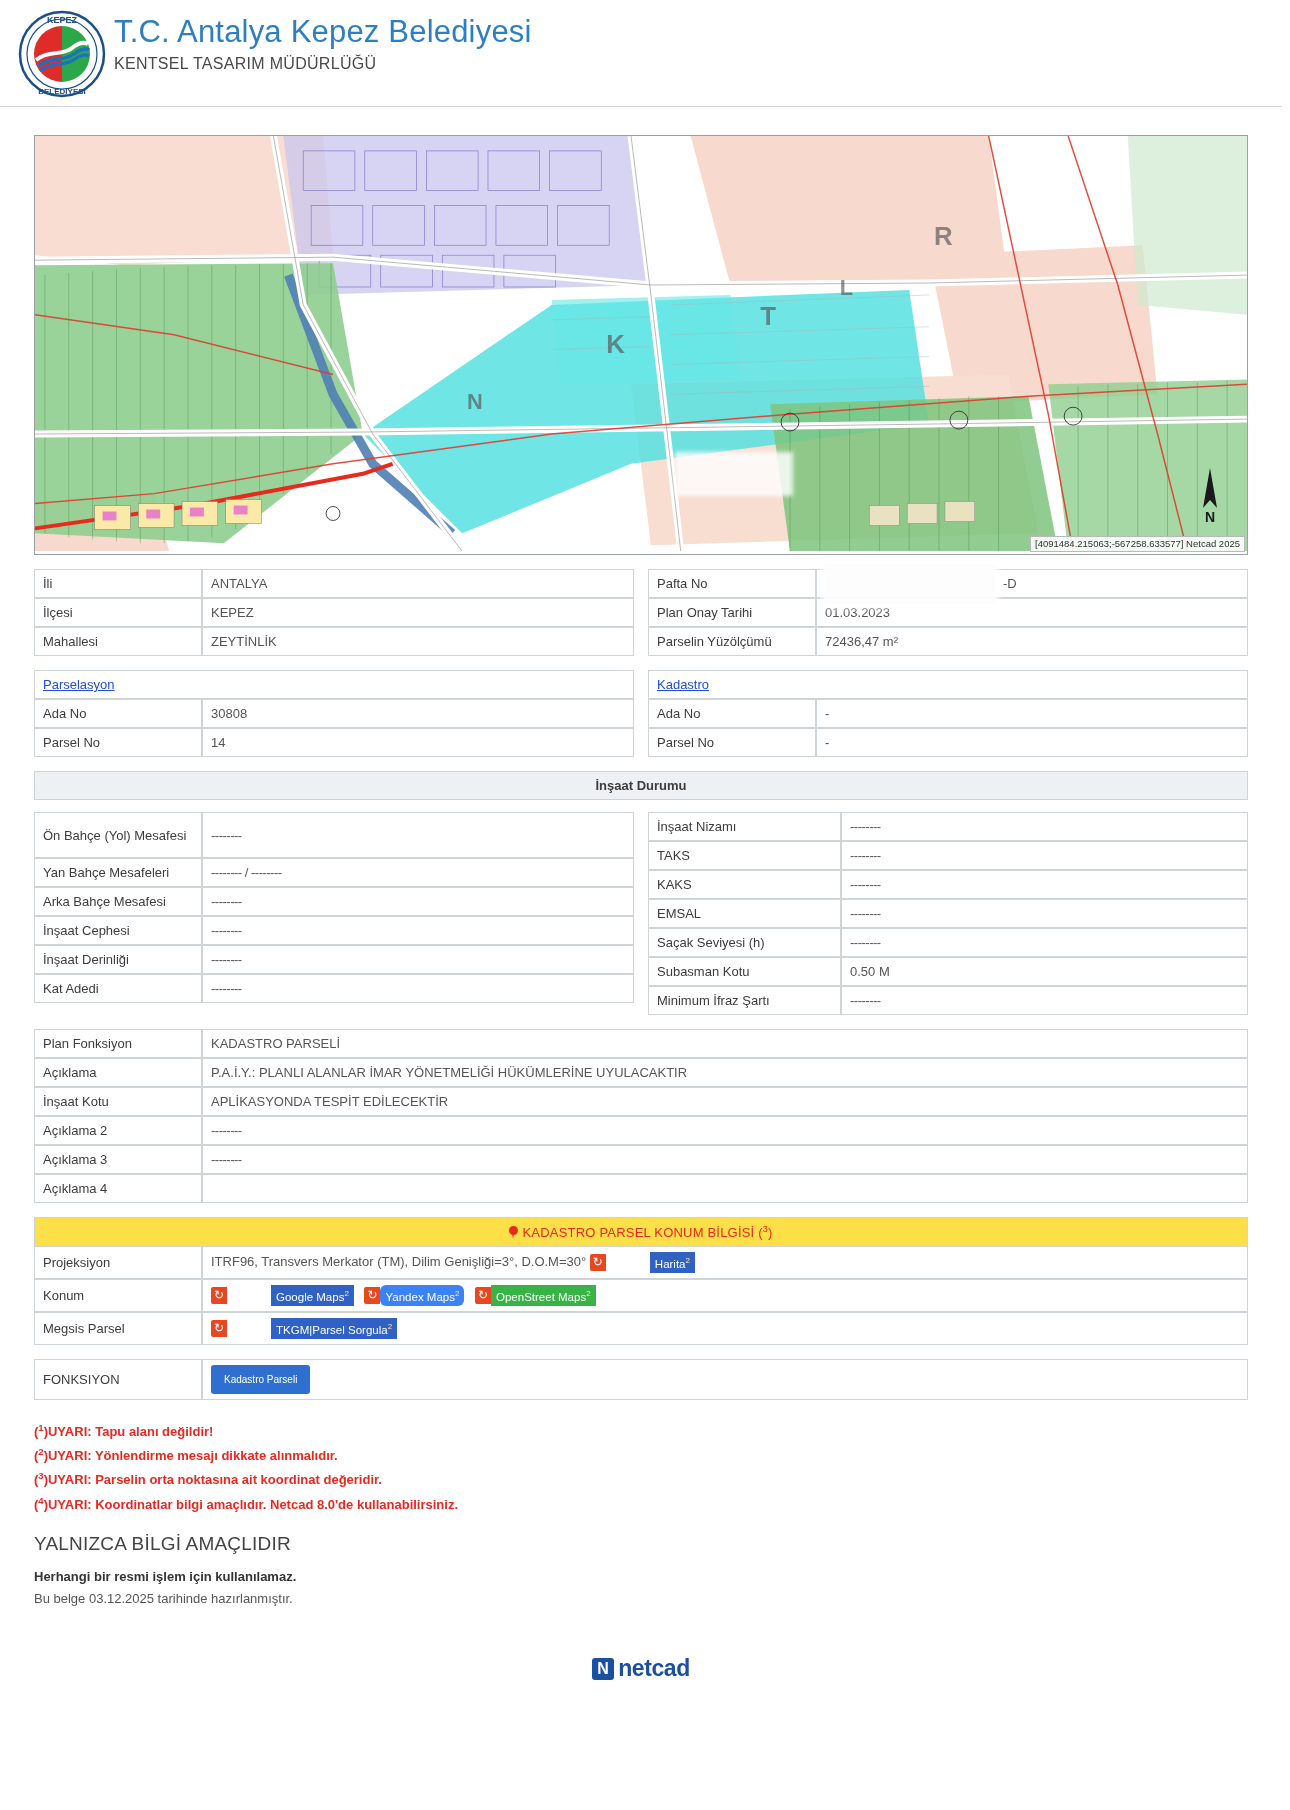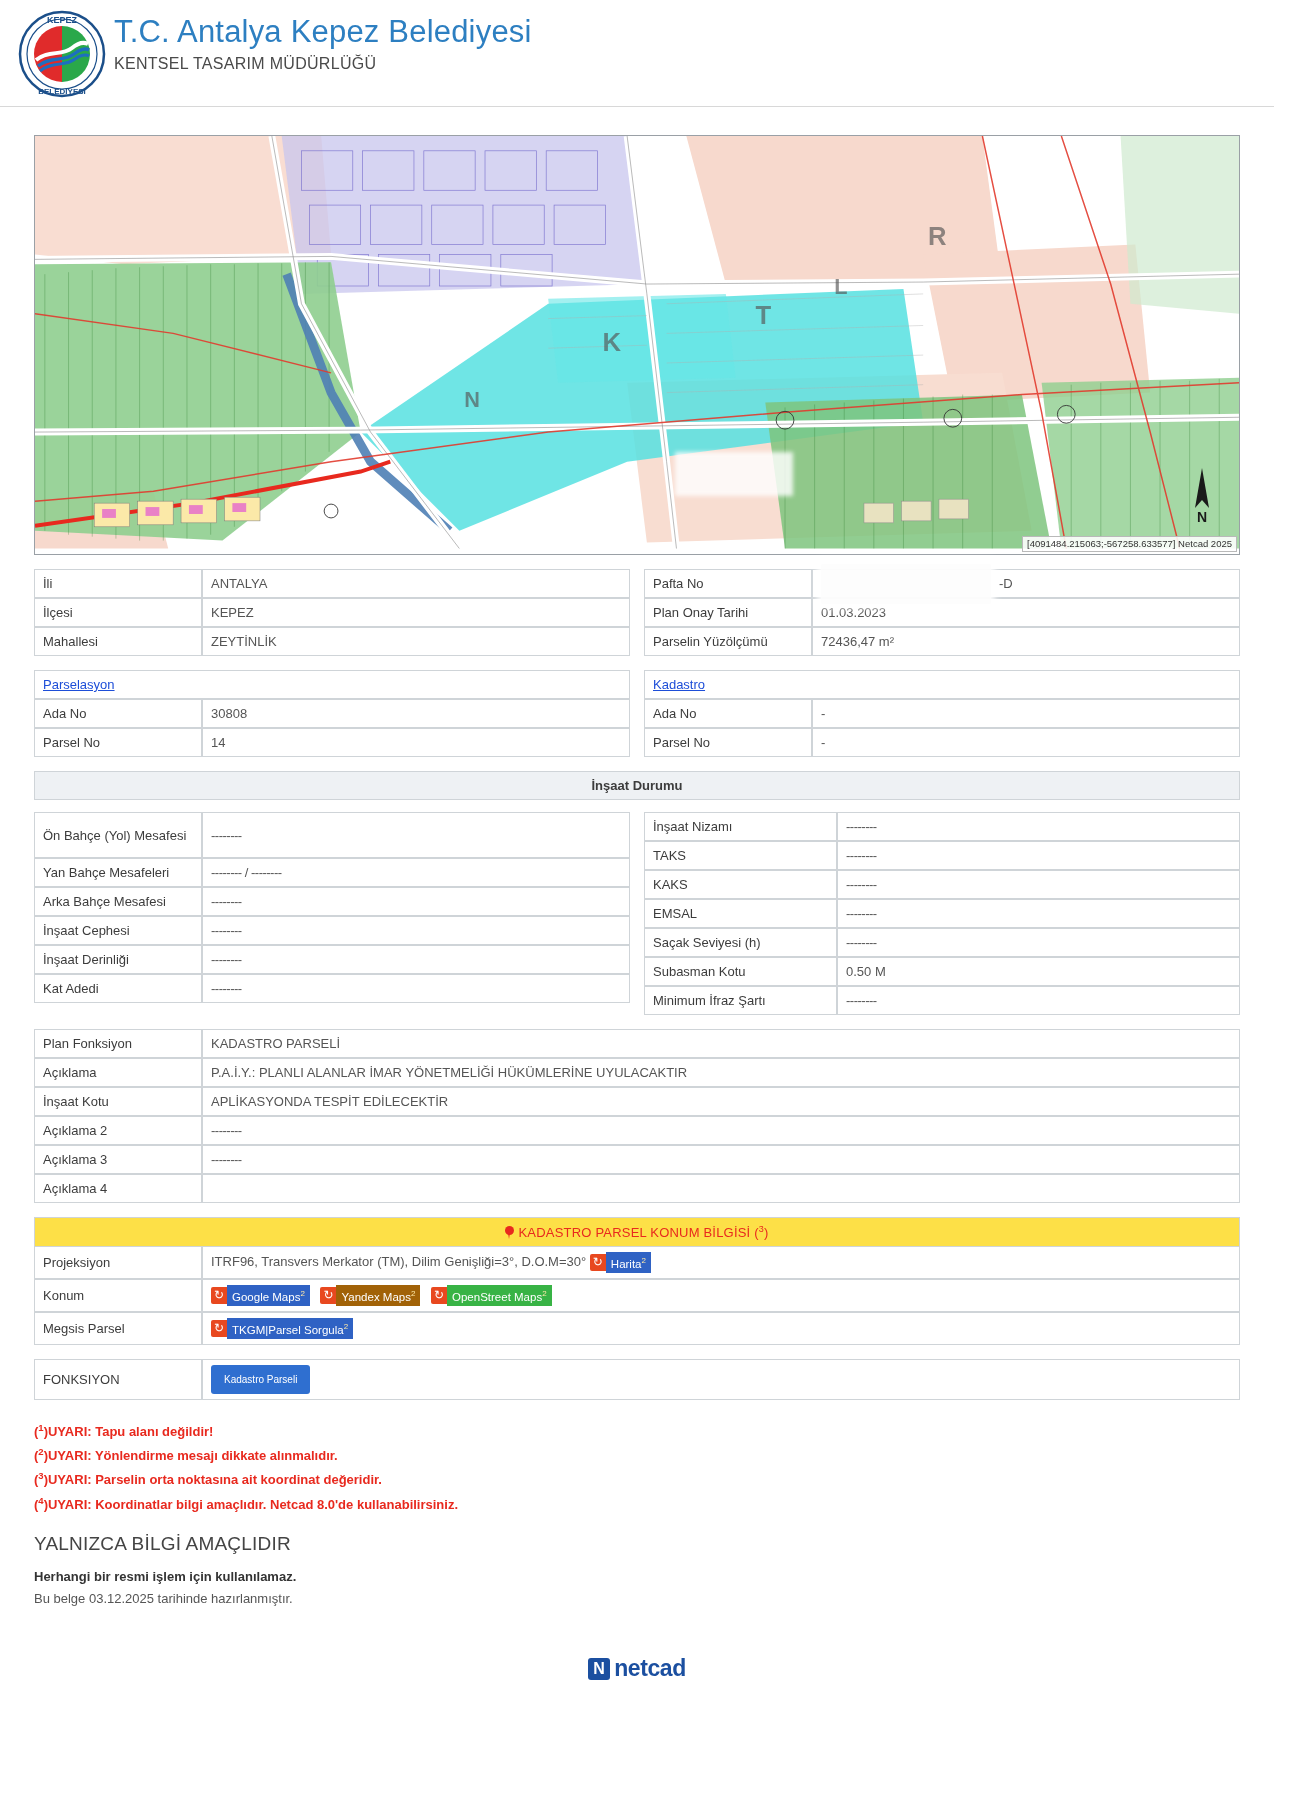--- a/index.html
+++ b/index.html
@@ -11,21 +11,21 @@
   body {
     font-family: "Liberation Sans", sans-serif;
     -webkit-font-smoothing: antialiased;
   }
   .page {
     width: 1290px;
     min-height: 1810px;
     margin: 0 auto;
     background: #ffffff;
     box-sizing: border-box;
-    padding: 0 16px 14px 0;
+    padding: 0 8px 14px 0;
     position: relative;
   }
 
   
   .header {
     display: flex;
     align-items: flex-start;
     padding: 10px 0 8px 18px;
     border-bottom: 1px solid #d8d8d8;
     min-height: 92px;
@@ -239,22 +239,22 @@
     font-size: 11.5px;
     line-height: 17px;
     padding: 0 5px;
     font-weight: 400;
   }
   .chip .ctext .star {
     font-size: 8px;
     vertical-align: super;
     color: #ffe9a8;
   }
-  .chip.blue .ctext { background: #2f62c4; }
-  .chip.orange .ctext { background: #a16207; }
+  .chip.blue .ctext { background: #2f62c4; margin-left: 44px; }
+  .chip.orange .ctext { background: #3b82f6; border-radius: 6px; }
   .chip.green .ctext { background: #38b345; }
 
   .fonksiyon-btn {
     display: inline-block;
     background: #2f6fd0;
     color: #fff;
     font-size: 10px;
     padding: 6px 13px;
     border-radius: 3px;
     line-height: 17px;

